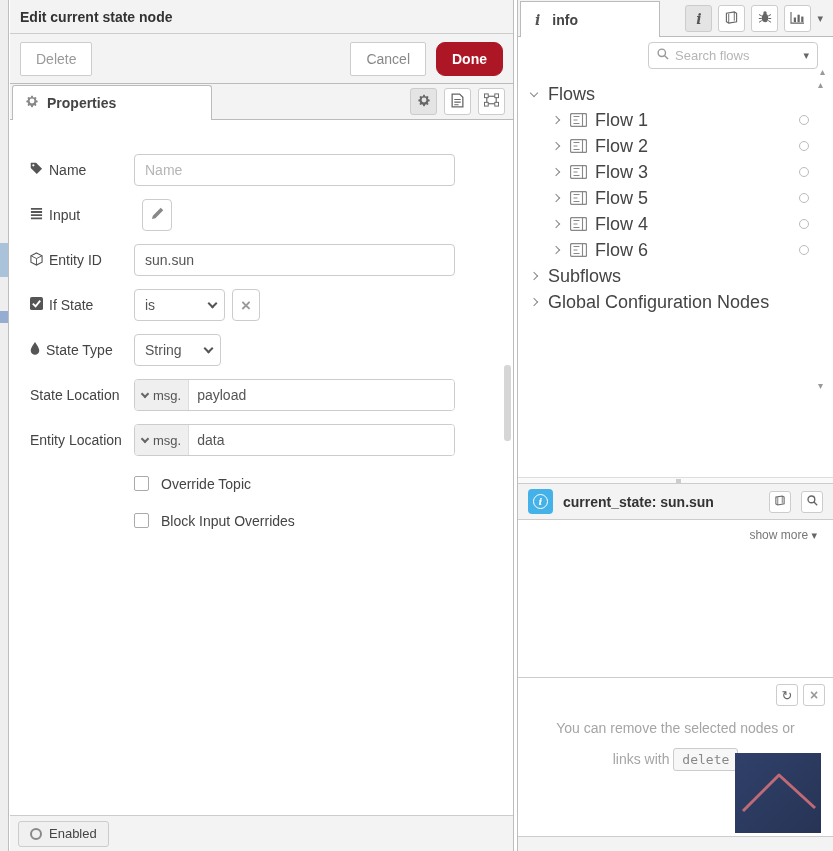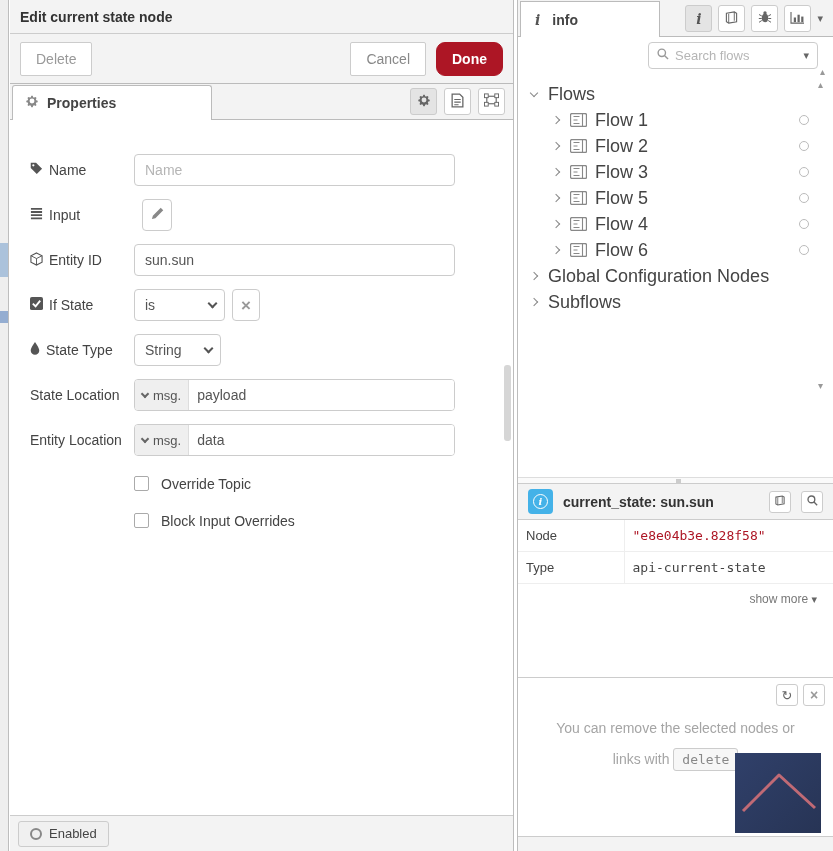--- a/index.html
+++ b/index.html
@@ -474,27 +474,27 @@
             </svg>
           </span>
         <span>Flow 6</span>
         <span class="flow-status"></span>
       </div>
 
       <div class="tree-row">
         <span class="tw">
             <span class="chev-s chev-right"></span>
           </span>
+        <span style="margin-left:6px">Subflows</span>
+      </div>
+      <div class="tree-row">
+        <span class="tw">
+            <span class="chev-s chev-right"></span>
+          </span>
         <span style="margin-left:6px">Global Configuration Nodes</span>
-      </div>
-      <div class="tree-row">
-        <span class="tw">
-            <span class="chev-s chev-right"></span>
-          </span>
-        <span style="margin-left:6px">Subflows</span>
       </div>
 
       <span class="tree-scroll-down">▾</span>
     </div>
 
     <div style="height:84px"></div>
 
     <div class="splitter">
       <span class="grip"></span>
     </div>
@@ -517,32 +517,20 @@
       <button class="mini-btn">
         <span>
           <svg width="11" height="11" viewBox="0 0 13 13">
               <circle cx="5.2" cy="5.2" r="4" fill="none" stroke="#666" stroke-width="1.6"></circle>
               <path d="M8.3 8.3 12 12" stroke="#666" stroke-width="1.6"></path>
             </svg>
         </span>
       </button>
     </div>
 
-    <table class="prop-table">
-      <tbody>
-          <tr>
-        <td class="prop-key">Node</td>
-        <td class="prop-val red">"e8e04b3e.828f58"</td>
-      </tr>
-      <tr>
-        <td class="prop-key">Type</td>
-        <td class="prop-val">api-current-state</td>
-      </tr>
-    </tbody>
-      </table>
     <span class="table-scroll-up">▴</span>
 
     <div class="show-more">
       <span>show more</span>
       <span class="caret">▾</span>
     </div>
 
     <div class="tips-panel">
       <div class="tips-actions">
         <button class="mini-btn">

